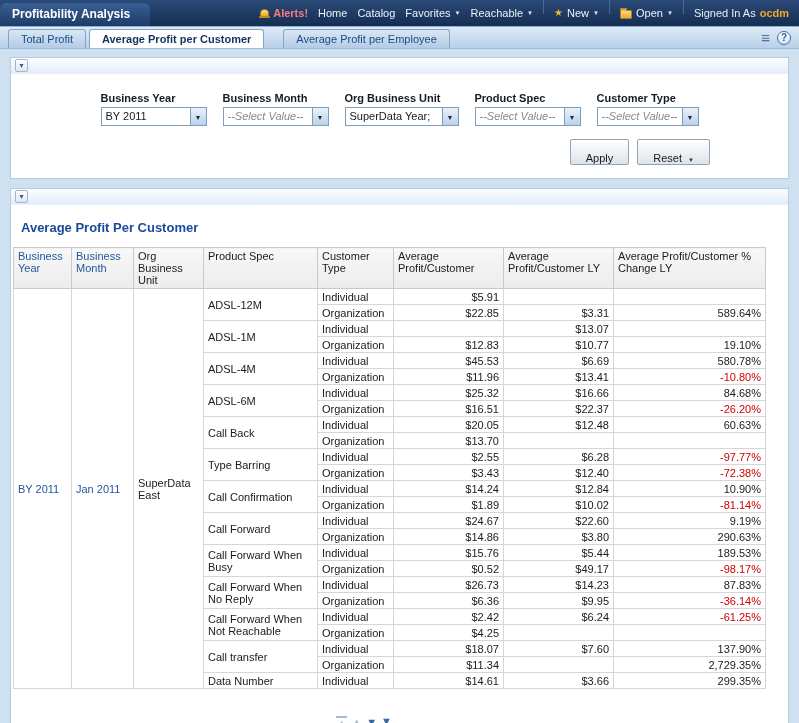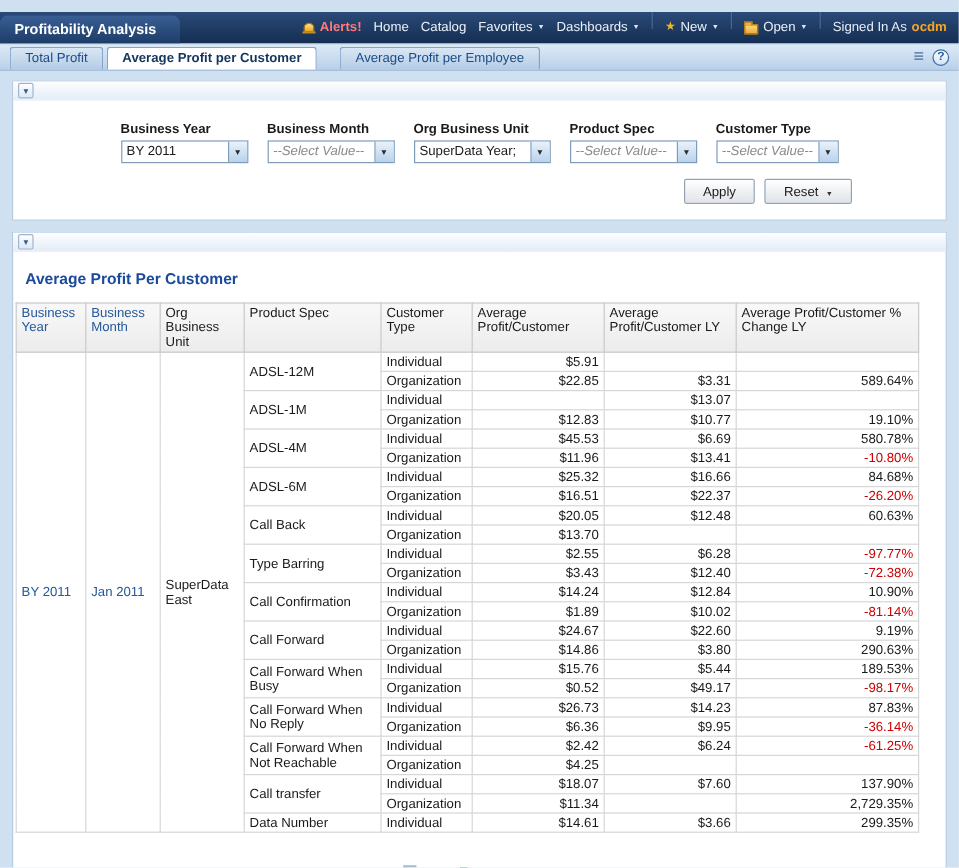--- a/index.html
+++ b/index.html
@@ -10,21 +10,20 @@
     font-family:"Liberation Sans", sans-serif;
     font-size:11px; color:#1a1a1a;
   }
   button { font-family:inherit; cursor:pointer; }
 
   
   .topbar {
     height:27px; display:flex; align-items:stretch;
     background:linear-gradient(#2a4a78, #152e52);
     border-bottom:1px solid #8fb0d4;
-    margin-top:10px;
   }
   .brand-tab {
     margin:3px 0 0 0; padding:4px 20px 5px 12px;
     background:linear-gradient(#3a5f94, #1d3c68);
     border-radius:6px 6px 0 0;
     color:#ffffff; font-weight:bold; font-size:12px;
     white-space:nowrap;
   }
   .topnav {
     margin-left:auto; display:flex; gap:10px;
@@ -106,21 +105,21 @@
     position:absolute; right:0; top:0; bottom:0; width:16px;
     border-left:1px solid #7f9db9;
     background:linear-gradient(#e9f2fb,#b9d2ec);
     text-align:center;
   }
   .pselect .arrowbox .caret { color:#2b2b2b; font-size:7px; line-height:17px; }
   .w1 { width:106px; } .w2 { width:106px; } .w3 { width:114px; } .w4 { width:106px; } .w5 { width:102px; }
   .placeholder .val { color:#8a8a8a; font-style:italic; }
   .buttons-row { display:flex; justify-content:flex-end; gap:8px; margin:13px 78px 13px 0; }
   .btn {
-    height:21px; padding:4px 15px;
+    height:21px; padding:12px 15px;
     border:1px solid #93a4b5; border-radius:2px;
     background:linear-gradient(#ffffff,#dfe3e8); color:#1a1a1a; font-size:11px;
   }
   .btn .bcaret { font-size:6px; margin-left:6px; color:#333; }
 
   
   .report-title { margin:15px 0 12px 10px; font-size:13px; font-weight:bold; color:#1a4a99; }
   table.report {
     border-collapse:collapse; table-layout:fixed; width:752px; margin-left:2px;
     background:#fff;
@@ -163,21 +162,21 @@
       <span>Home</span>
     </span>
     <span class="navitem">
       <span>Catalog</span>
     </span>
     <span class="navitem">
       <span>Favorites</span>
       <span class="caret">▼</span>
     </span>
     <span class="navitem">
-      <span>Dashboards</span>
+      <span>Reachable</span>
       <span class="caret">▼</span>
     </span>
     <span class="sep"></span>
     <span class="navitem">
       <span class="star-icon">★</span>
       <span>New</span>
       <span class="caret">▼</span>
     </span>
     <span class="sep"></span>
     <span class="navitem">

